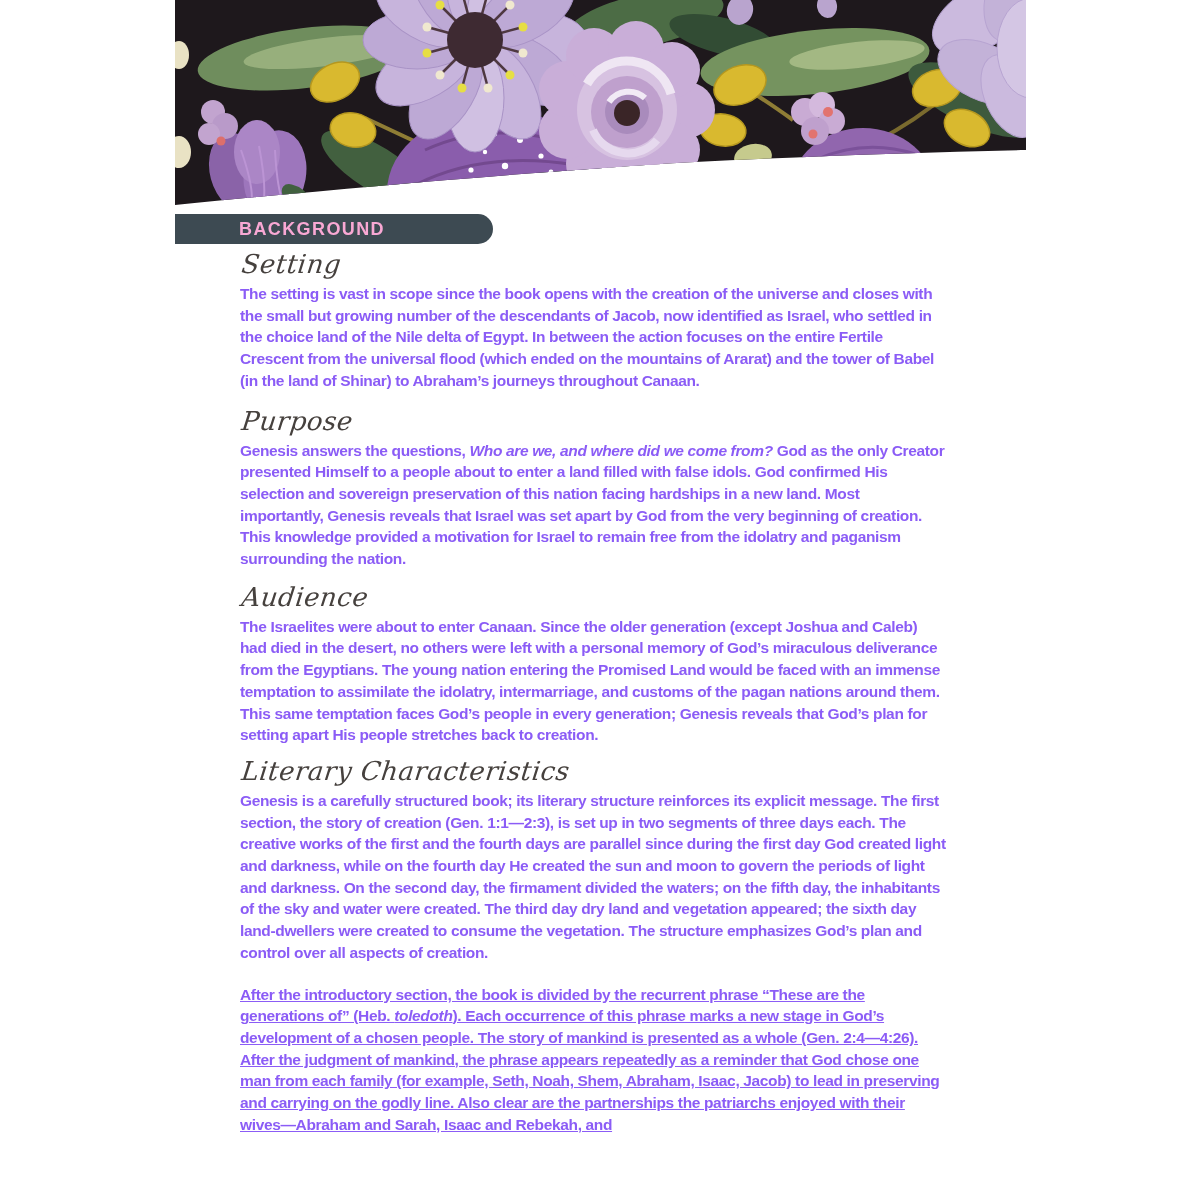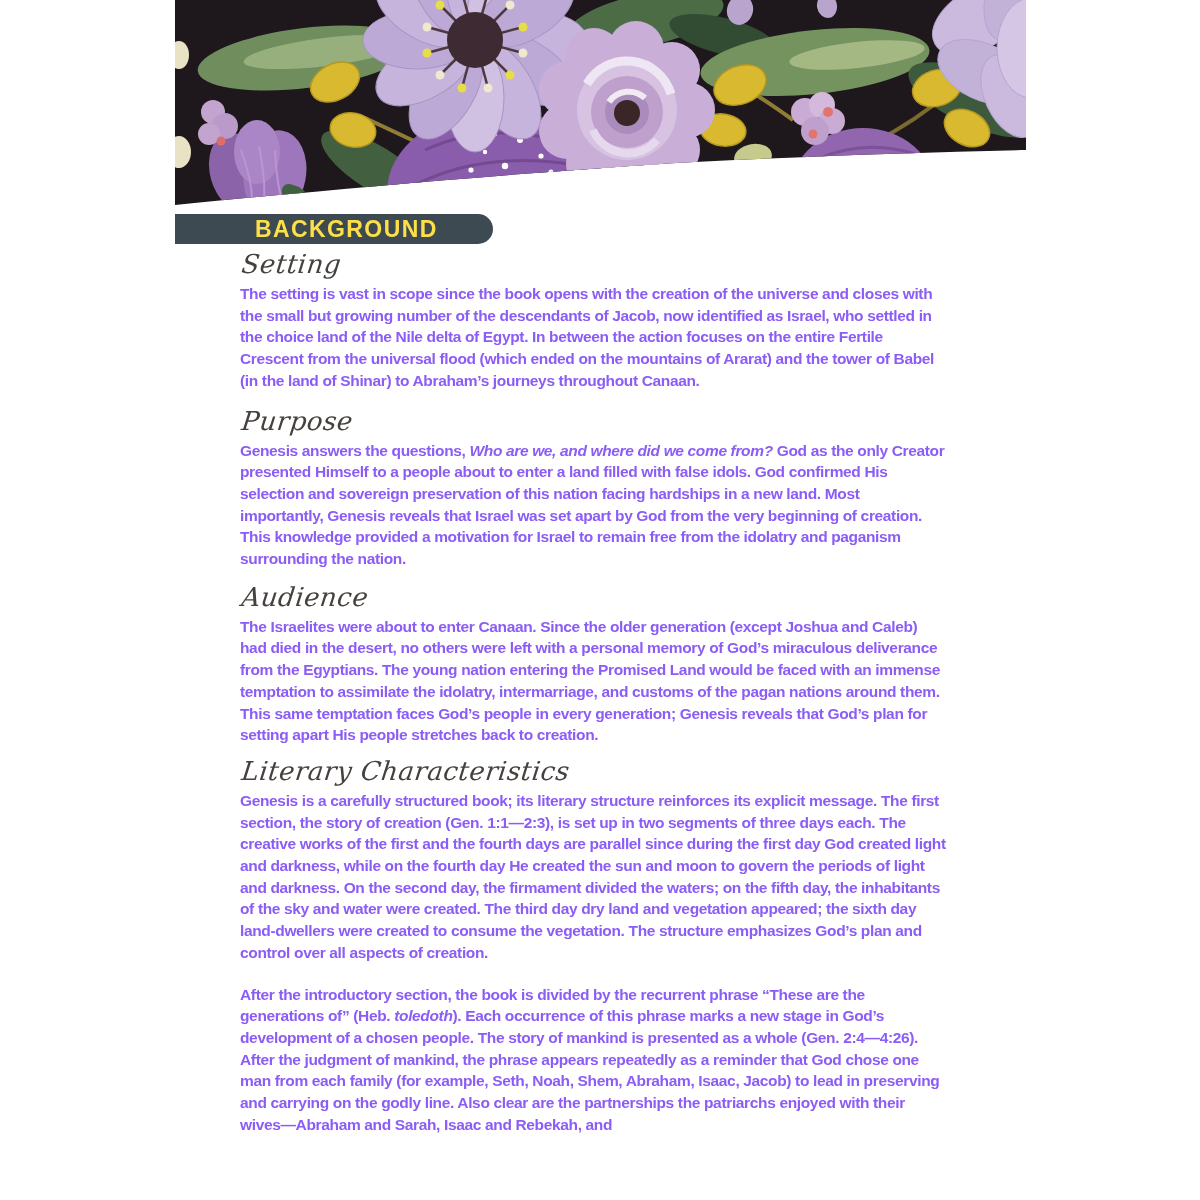--- a/index.html
+++ b/index.html
@@ -8,43 +8,43 @@
     font-family:"Liberation Sans",sans-serif;
   }
   .header-art{
     position:absolute;left:175px;top:0;width:851px;height:212px;display:block;
   }
   .banner{
     position:absolute;left:175px;top:214px;width:318px;height:30px;
     background:#3d4a52;border-radius:0 16px 16px 0;
   }
   .banner .banner-label{
-    display:block;padding-left:80px;line-height:30px;
-    font-weight:bold;font-size:23px;letter-spacing:1.4px;color:#fde047;
+    display:block;padding-left:64px;line-height:30px;
+    font-weight:bold;font-size:18px;letter-spacing:1.4px;color:#f9a8d4;
   }
   .content{
     position:absolute;left:240px;top:243px;width:706px;color:#2e2927;
   }
   .sec{margin:0;}
   .sec-setting{margin-top:6px;}
   .sec-purpose{margin-top:14px;}
   .sec-audience{margin-top:12px;}
   .sec-literary{margin-top:10px;}
   .sec-heading{
     display:inline-block;
     font-family:"DejaVu Serif",serif;font-style:italic;font-weight:normal;
     font-size:26px;line-height:30px;color:#46413e;letter-spacing:.5px;
     transform:skewX(-7deg);transform-origin:left bottom;margin:0 0 2px 0;
   }
   p.body{
     margin:2px 0 0 0;
     font-size:15.5px;line-height:21.7px;font-weight:bold;letter-spacing:-0.35px;
     color:#8b5cf6;text-align:left;
   }
-  p.body + p.body{margin-top:20px;}
+  p.body + p.body{margin-top:20px;text-decoration:underline;}
   p.body em{font-style:italic;font-weight:bold;}
 </style>
 </head>
 <body>
 
 <svg class="header-art" viewBox="0 0 851 212" aria-hidden="true">
   <defs>
     <clipPath id="sweep">
       <path d="M0,0 H851 V150 C750,152 640,156 520,162 C350,172 150,190 0,205 Z"></path>
     </clipPath>

